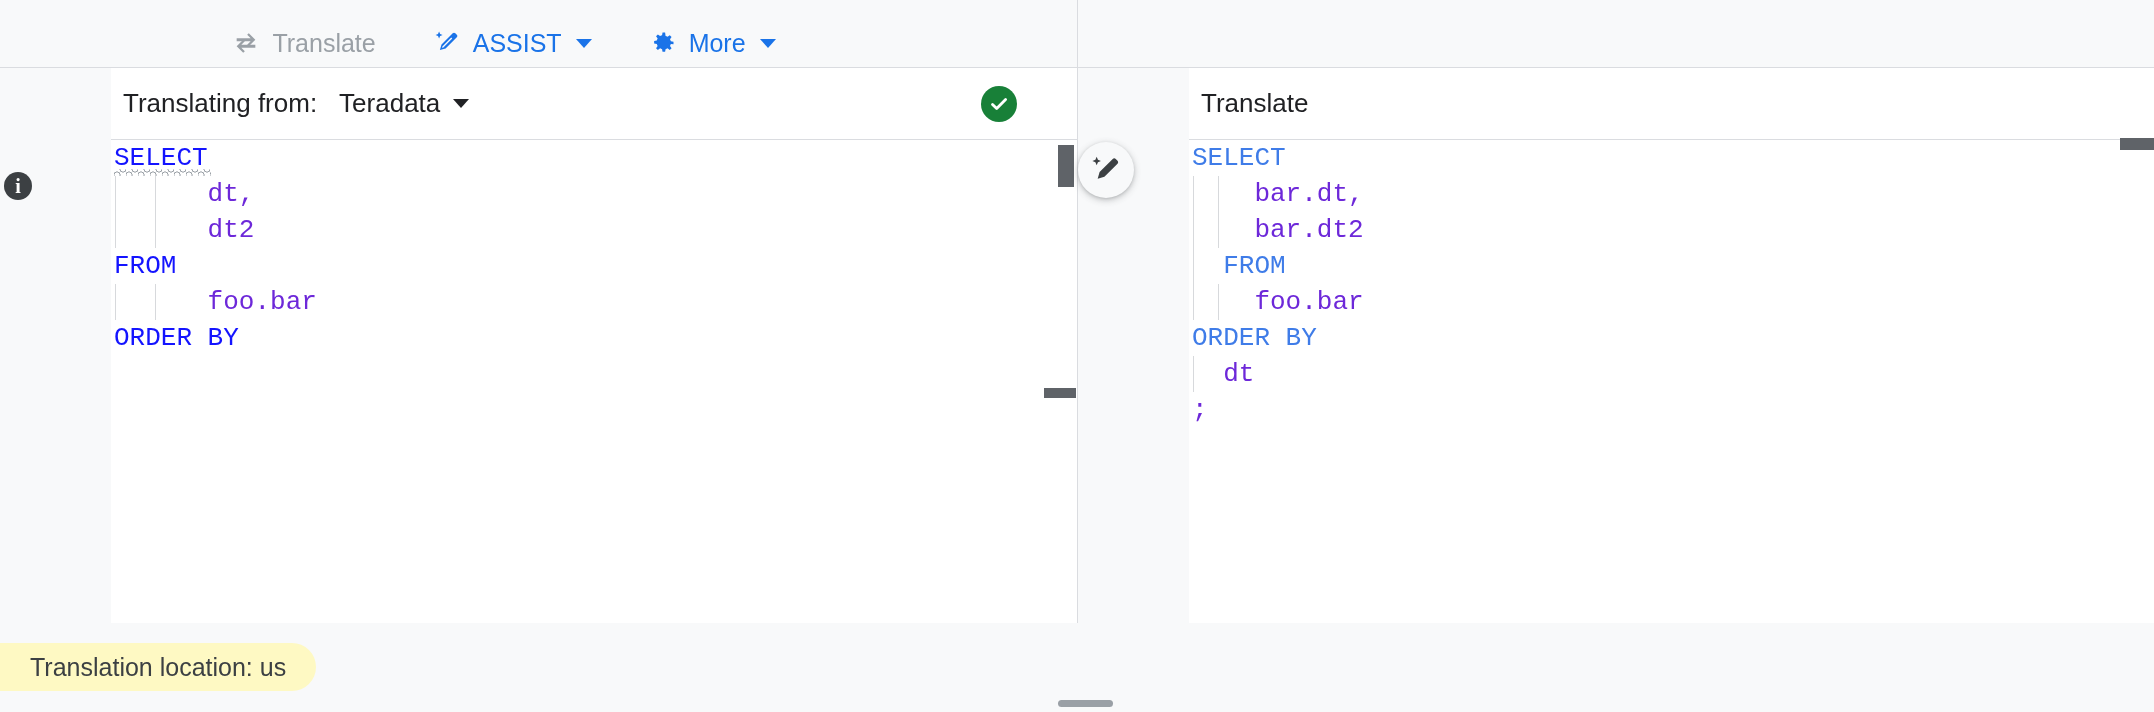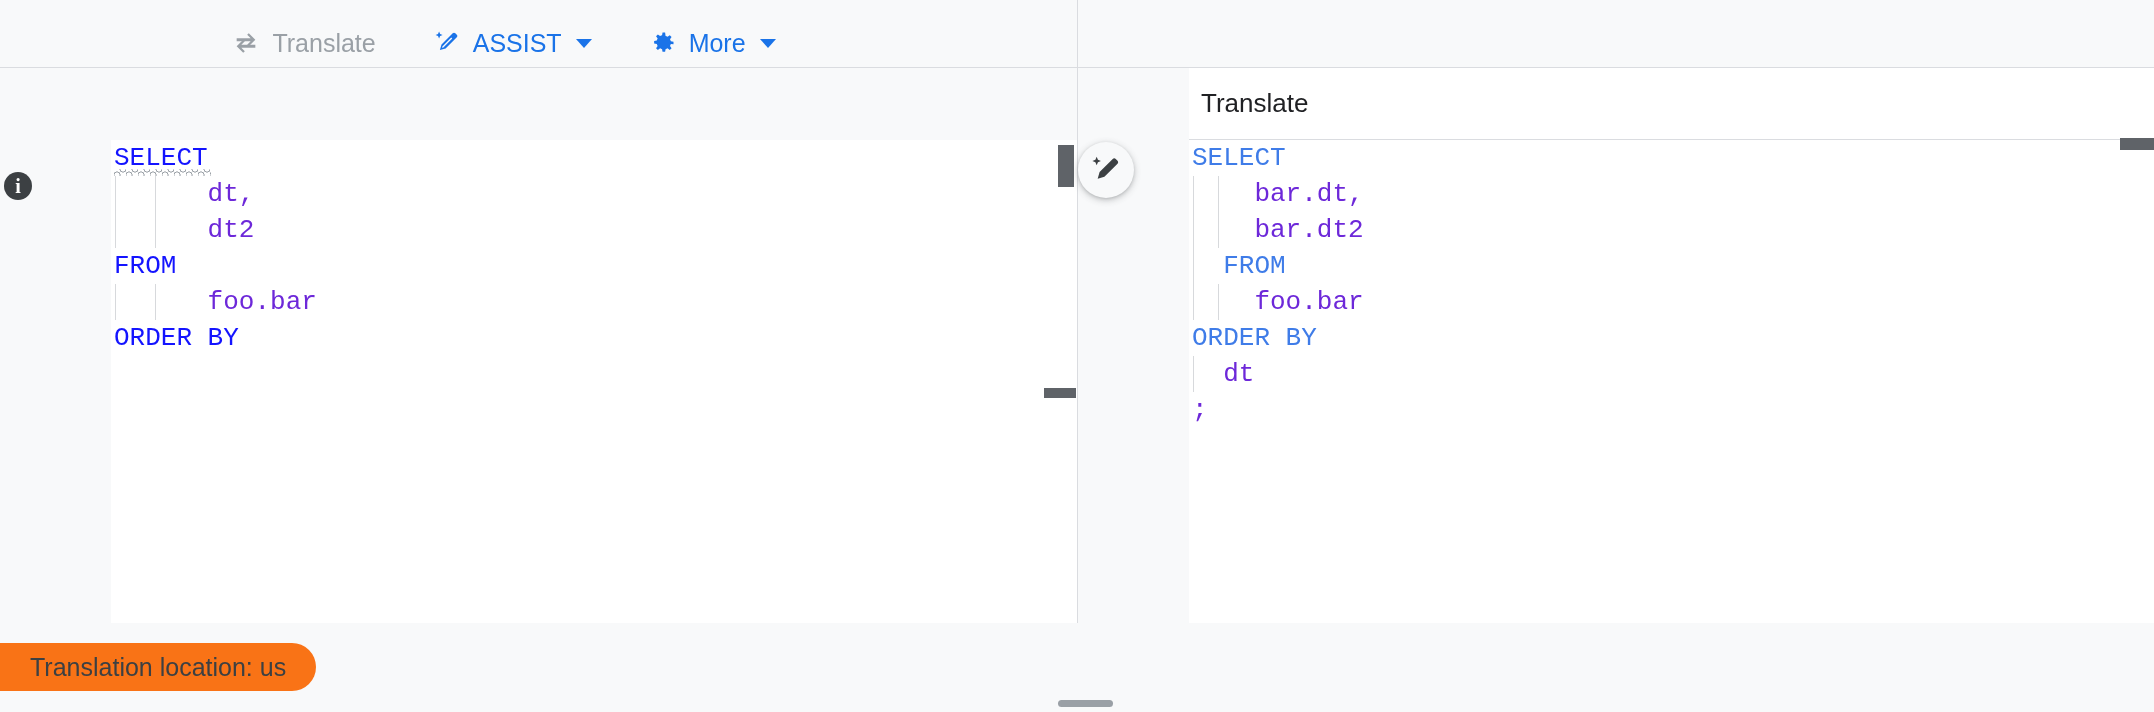--- a/index.html
+++ b/index.html
@@ -248,21 +248,21 @@
     width: 2154px; height: 89px;
     background: #f8f9fa;
   }
   .loc-chip {
     position: absolute;
     left: 0; top: 20px;
     height: 48px;
     padding: 0 30px 0 30px;
     display: inline-flex;
     align-items: center;
-    background: #f97316;
+    background: #fef9c3;
     border-radius: 0 24px 24px 0;
     font-size: 25px;
     color: #3c4043;
     cursor: pointer;
   }
   .drag-handle {
     position: absolute;
     left: 1058px; top: 700px;
     width: 55px; height: 7px;
     border-radius: 4px;
@@ -321,20 +321,32 @@
       
 
       
     </div>
   </div>
 
   <div class="pane-left">
 
     <div class="gutter-bg"></div>
 
+    <div class="ed-header">
+      <span class="hdr-label">Translating from:</span>
+      <button class="hdr-dd">
+        <span>Teradata</span>
+        <span class="caret" style="border-top-color:#202124;"></span>
+      </button>
+      <span class="check-ok">
+        <svg width="24" height="24" viewBox="0 0 24 24" fill="none" stroke="#ffffff" stroke-width="2.8" stroke-linecap="round" stroke-linejoin="round">
+          <path d="M5.5 12.4l4.2 4.2L18.6 7.6"></path>
+        </svg>
+      </span>
+    </div>
 
     <div class="info-badge">i</div>
 
     <div class="ed-body">
       <div class="code-rows" id="left-code">
           <div class="crow"><span class="ctext kw-left">SELECT</span><span class="squig"></span></div>
           <div class="crow"><span class="iguide" style="left: 4px;"></span><span class="iguide" style="left: 44px;"></span><span class="ctext">      dt,</span></div>
           <div class="crow"><span class="iguide" style="left: 4px;"></span><span class="iguide" style="left: 44px;"></span><span class="ctext">      dt2</span></div>
           <div class="crow"><span class="ctext kw-left">FROM</span></div>
           <div class="crow"><span class="iguide" style="left: 4px;"></span><span class="iguide" style="left: 44px;"></span><span class="ctext">      foo.bar</span></div>

